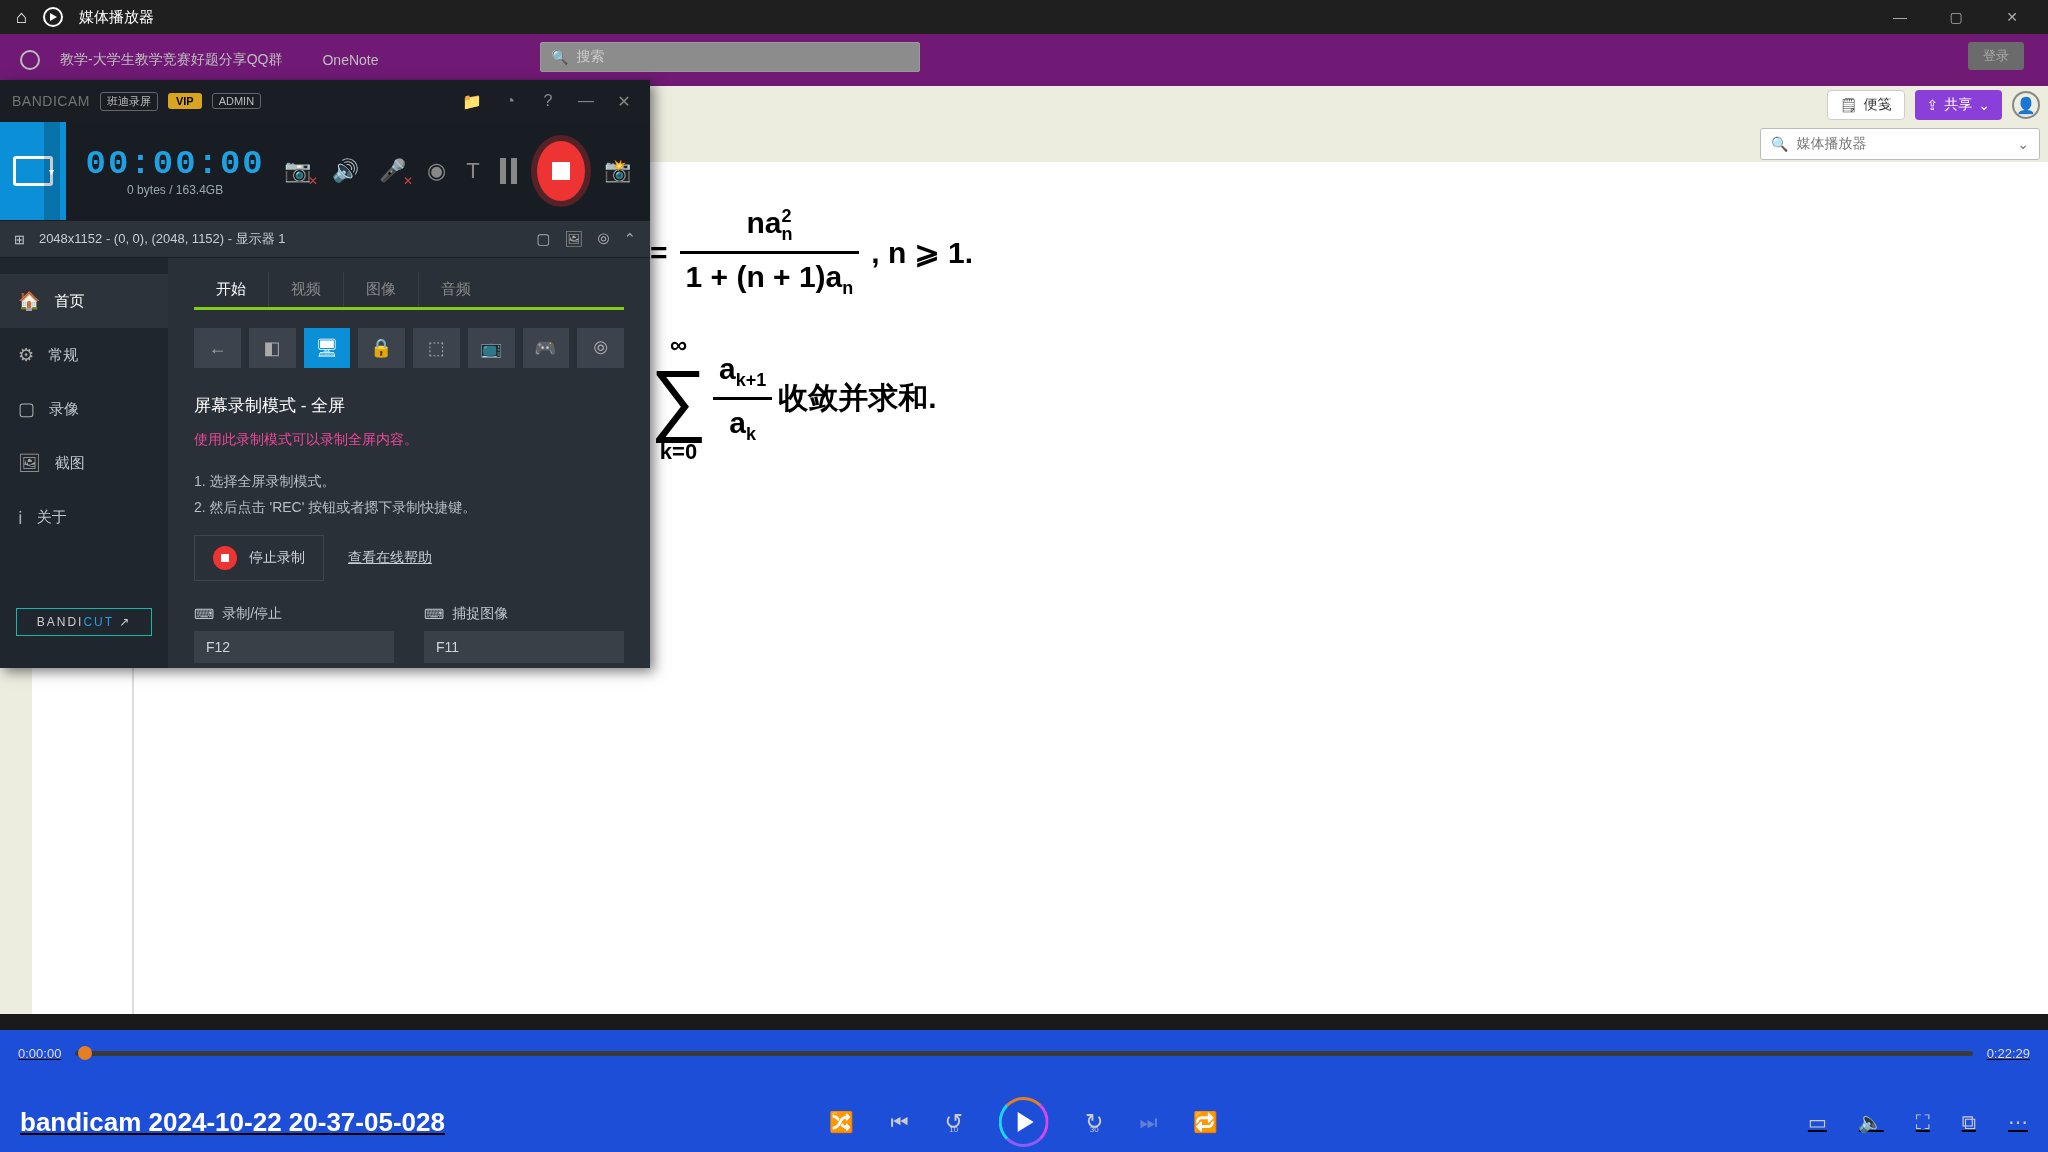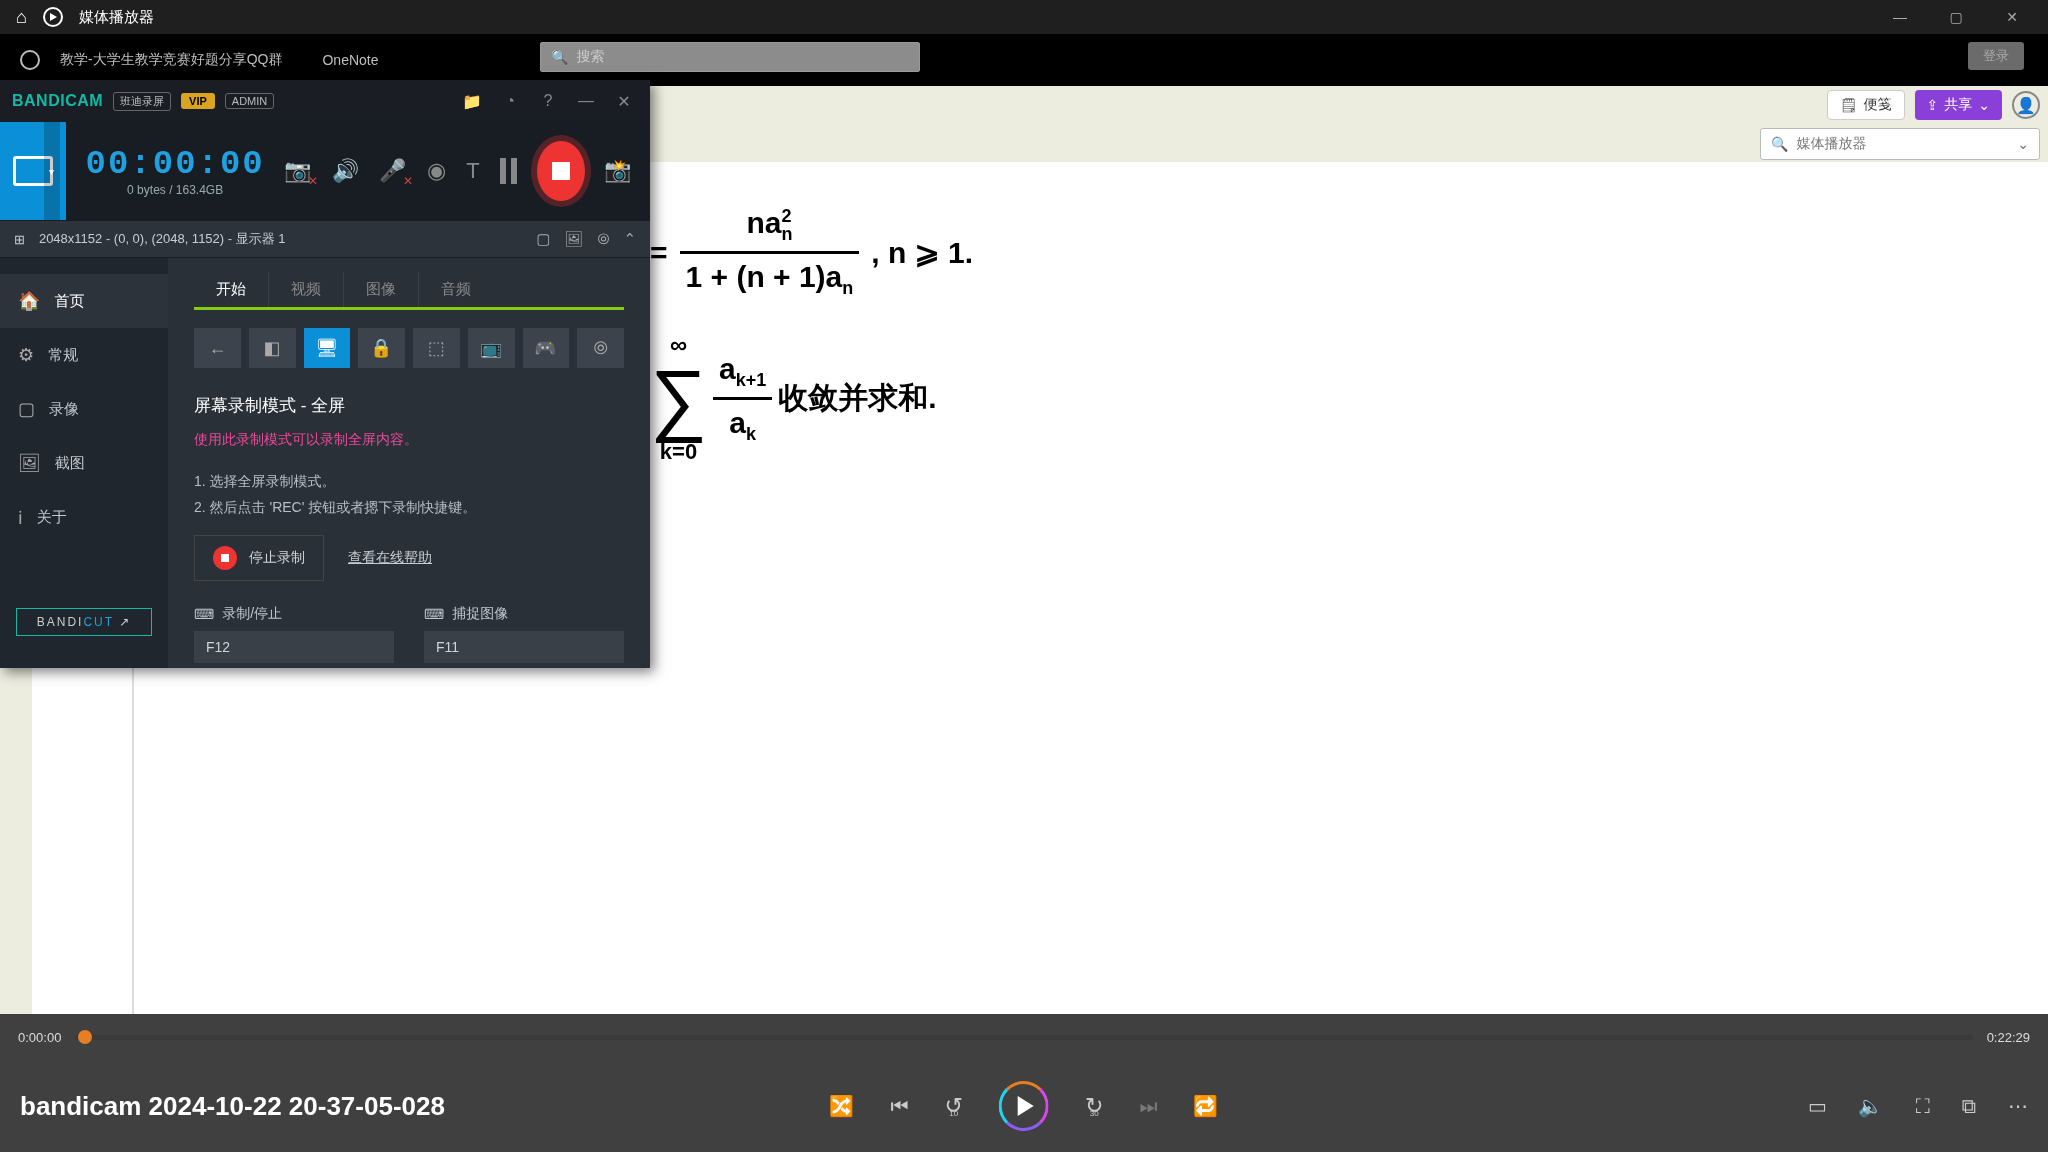--- a/index.html
+++ b/index.html
@@ -11,21 +11,21 @@
 .titlebar .play-circle { width: 20px; height: 20px; border: 2px solid #fff; border-radius: 50%; display: flex; align-items: center; justify-content: center; }
 .titlebar .play-circle::after { content: ""; border-left: 7px solid #fff; border-top: 4px solid transparent; border-bottom: 4px solid transparent; margin-left: 2px; }
 .titlebar .title { color: #fff; font-size: 15px; }
 .titlebar .spacer { flex: 1; }
 .titlebar .winbtn { width: 40px; color: #aaa; text-align: center; font-size: 14px; }
 
 
 .content { position: absolute; inset: 34px 0 138px 0; background: #ececdf; }
 
 
-.faded-strip { position: absolute; top: 0; left: 0; right: 0; height: 52px; background: #000000; display: flex; align-items: center; padding: 0 20px; gap: 20px; color: #b0b0b0; font-size: 14px; }
+.faded-strip { position: absolute; top: 0; left: 0; right: 0; height: 52px; background: #701a75; display: flex; align-items: center; padding: 0 20px; gap: 20px; color: #b0b0b0; font-size: 14px; }
 .faded-strip .tab-text { color: #bfbfbf; }
 .faded-strip .search-box { margin-left: auto; margin-right: auto; width: 380px; height: 30px; background: #8c8c8c; border: 1px solid #999; border-radius: 2px; display: flex; align-items: center; padding: 0 10px; gap: 8px; color: #ccc; position: absolute; left: 540px; top:8px; }
 .faded-strip .login-btn { position: absolute; right: 24px; top:8px; width: 56px; height: 28px; background: #6b6b6b; border-radius: 3px; display:flex; align-items:center; justify-content:center; color:#aaa; font-size:13px;}
 
 
 .onenote-top { position: absolute; top: 56px; right: 8px; display: flex; gap: 10px; align-items: center; }
 .onenote-btn { height: 30px; padding: 0 12px; border-radius: 4px; display: flex; align-items: center; gap: 6px; font-size: 14px; }
 .note-btn { background: #fff; border: 1px solid #ccc; color: #333; }
 .share-btn { background: #8a3fd9; color: #fff; }
 .person-icon { width: 28px; height: 28px; border: 2px solid #888; border-radius: 50%; display: flex; align-items: center; justify-content: center; color: #888; }
@@ -50,21 +50,21 @@
 .sup { font-size: 0.6em; vertical-align: super; }
 .sum-block { margin-top: 30px; display: flex; align-items: center; gap: 6px; font-size: 30px; }
 .big-sigma { font-size: 80px; line-height: 1; font-weight: 400; position: relative; }
 .sigma-wrap { display: flex; flex-direction: column; align-items: center; }
 .sigma-top { font-size: 24px; }
 .sigma-bot { font-size: 22px; }
 
 
 .bandicam { position: absolute; top: 46px; left: 0; width: 650px; height: 588px; background: #2a3038; box-shadow: 4px 4px 12px rgba(0,0,0,0.5); color: #d0d4d8; font-size: 14px; }
 .bc-header { height: 42px; background: #1a1e24; display: flex; align-items: center; padding: 0 12px; gap: 10px; }
-.bc-logo { color: #14b8a6; font-weight: bold; letter-spacing: 0.5px; font-size: 16px; }
+.bc-logo { color: #737373; font-weight: normal; letter-spacing: 0.5px; font-size: 14px; }
 .bc-tag { border: 1px solid #666; border-radius: 3px; padding: 1px 6px; font-size: 11px; color: #bbb; }
 .bc-vip { background: #d9a521; color: #000; font-weight: bold; padding: 2px 8px; border-radius: 3px; font-size: 11px; }
 .bc-admin { border: 1px solid #666; border-radius: 3px; padding: 1px 6px; font-size: 11px; color: #bbb; }
 .bc-header .sp { flex: 1; }
 .bc-header .hicon { color: #888; width: 28px; text-align: center; font-size: 16px; }
 
 .bc-toolbar { height: 98px; background: #181d23; display: flex; align-items: center; padding: 0 18px 0 0; gap: 20px; position: relative; }
 .bc-mode { width: 82px; height: 98px; background: #0b8fd6; display: flex; align-items: center; justify-content: center; position: relative; }
 .bc-mode .monitor { width: 40px; height: 30px; border: 3px solid #fff; border-radius: 3px; }
 .bc-mode .drop { position: absolute; right: 6px; top: 0; bottom: 0; width: 16px; background: rgba(0,0,0,0.2); display: flex; align-items: center; justify-content: center; color: #fff; font-size: 10px; }
@@ -111,21 +111,21 @@
 .stop-btn .circ { width: 24px; height: 24px; background: #e33; border-radius: 50%; display: flex; align-items: center; justify-content: center; }
 .stop-btn .circ .sq { width: 8px; height: 8px; background: #fff; }
 .help-link { color: #c8cdd2; text-decoration: underline; font-size: 14px; }
 
 .hotkey-row { display: flex; gap: 30px; }
 .hotkey-group { flex: 1; }
 .hotkey-label { display: flex; align-items: center; gap: 8px; color: #c0c6cc; font-size: 14px; margin-bottom: 8px; }
 .hotkey-box { background: #3a4048; padding: 8px 12px; color: #d0d4d8; font-size: 14px; }
 
 
-.player { position: absolute; bottom: 0; left: 0; right: 0; height: 138px; background: #404040; }
+.player { position: absolute; bottom: 0; left: 0; right: 0; height: 122px; background: #1d4ed8; text-decoration: underline; }
 .progress-row { height: 46px; display: flex; align-items: center; padding: 0 18px; gap: 14px; color: #ddd; font-size: 13px; }
 .progress-track { flex: 1; height: 5px; background: #3a3a3a; border-radius: 3px; position: relative; }
 .progress-thumb { position: absolute; left: 10px; top: 50%; transform: translate(-50%,-50%); width: 14px; height: 14px; background: #e67e22; border-radius: 50%; }
 .player-controls { height: 92px; display: flex; align-items: center; padding: 0 20px; position: relative; }
 .player-title { color: #fff; font-size: 26px; font-weight: 600; }
 .center-controls { position: absolute; left: 50%; transform: translateX(-50%); display: flex; align-items: center; gap: 36px; }
 .ctrl-icon { color: #ccc; font-size: 20px; }
 .big-play { width: 50px; height: 50px; border-radius: 50%; border: 3px solid; border-color: #e67e22 #d946ef #8b5cf6 #22d3ee; display: flex; align-items: center; justify-content: center; }
 .big-play::after { content: ""; border-left: 16px solid #fff; border-top: 10px solid transparent; border-bottom: 10px solid transparent; margin-left: 4px; }
 .right-controls { margin-left: auto; display: flex; align-items: center; gap: 32px; }

